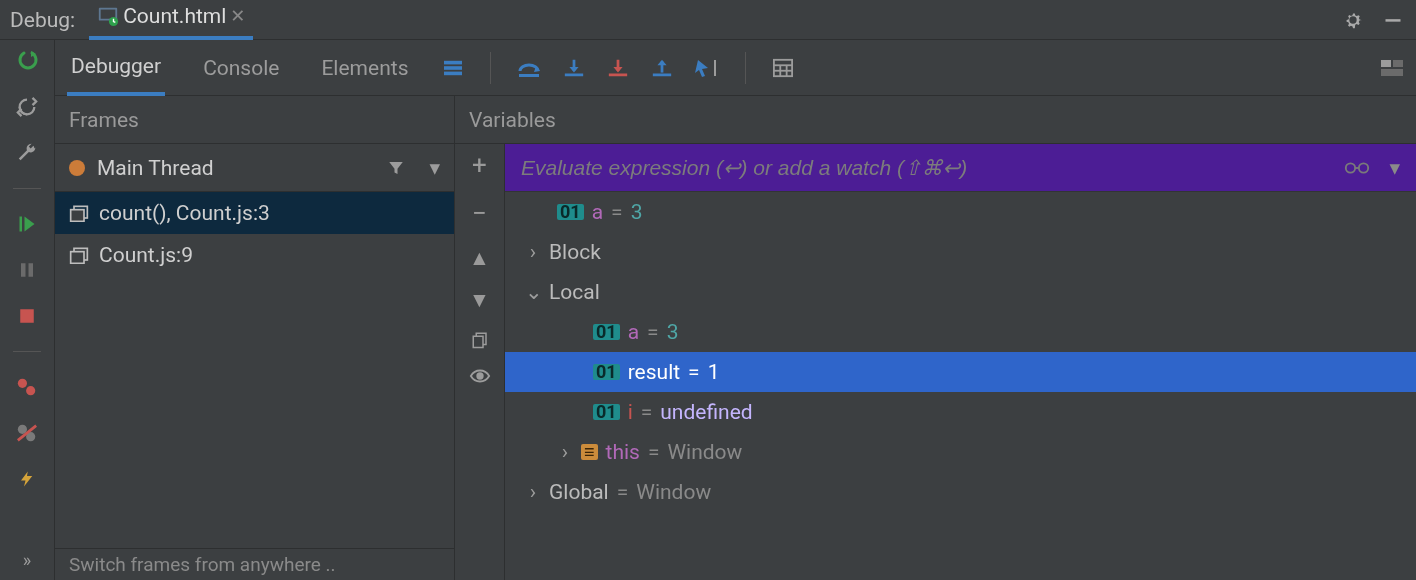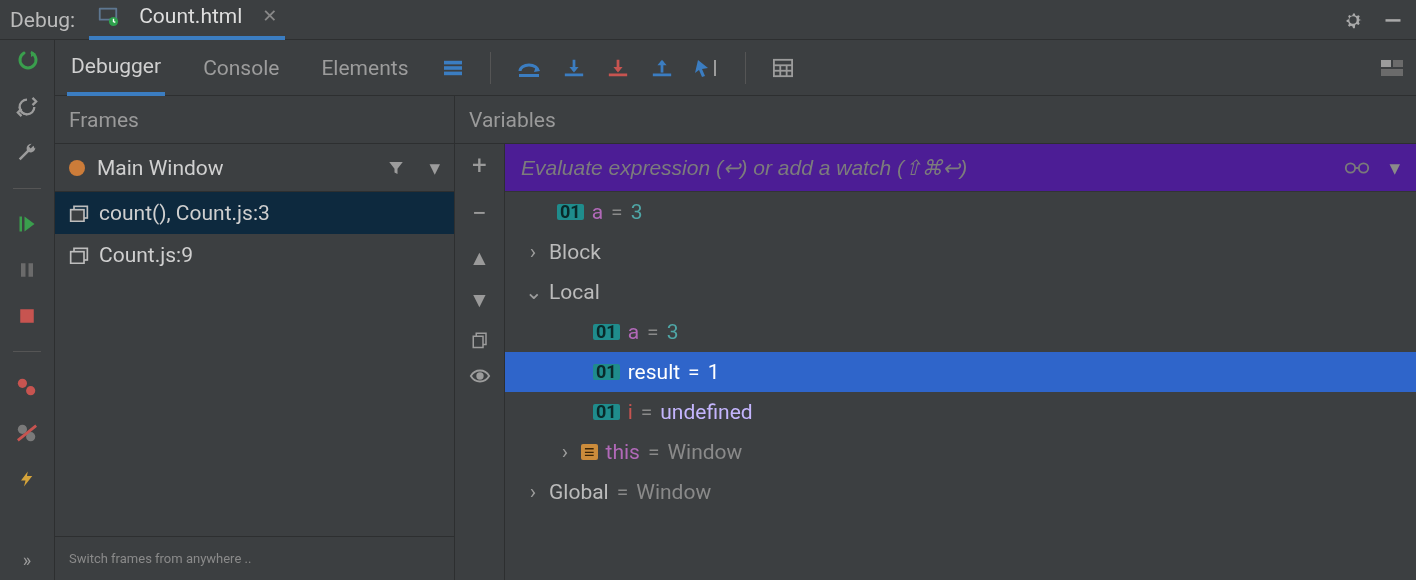--- a/index.html
+++ b/index.html
@@ -10,21 +10,21 @@
     font-family: -apple-system, "Segoe UI", Roboto, Helvetica, Arial, sans-serif;
     font-size:21px;
     overflow:hidden;
   }
   .root { display:flex; flex-direction:column; height:100%; }
   .titlebar {
     height:40px; background:#3c3f41; border-bottom:1px solid #2d2f30;
     display:flex; align-items:center; padding:0 10px; gap:14px;
   }
   .titlebar .label { color:#bbbbbb; }
-  .file-tab { display:flex; align-items:center; gap:20px; padding:4px 8px 8px 8px; border-bottom:4px solid #3b7dc1; }
+  .file-tab { display:flex; align-items:center; gap:4px; padding:4px 8px 8px 8px; border-bottom:4px solid #3b7dc1; }
   .file-tab .fname { color:#dedede; }
   .file-close { color:#888; font-size:18px; }
   .titlebar .spacer { flex:1; }
   .gear, .minimize { width:26px; height:26px; display:flex; align-items:center; justify-content:center; color:#9e9e9e; }
   .body { display:flex; flex:1; min-height:0; }
   .gutter {
     width:55px; background:#3c3f41; border-right:1px solid #2d2f30;
     display:flex; flex-direction:column; align-items:center; padding-top:8px; gap:20px;
   }
   .gutter .ico { width:26px; height:26px; display:flex; align-items:center; justify-content:center; }
@@ -43,21 +43,21 @@
   .content { flex:1; display:flex; min-height:0; }
   .frames { width:400px; border-right:1px solid #2d2f30; display:flex; flex-direction:column; background:#3c3f41; }
   .panel-hdr { height:48px; display:flex; align-items:center; padding:0 14px; border-bottom:1px solid #2d2f30; color:#9a9a9a; }
   .thread-row { height:48px; display:flex; align-items:center; gap:12px; padding:0 14px; border-bottom:1px solid #2d2f30; }
   .dot { width:16px; height:16px; border-radius:50%; background:#cc7c39; }
   .thread-row .txt { color:#d0d0d0; flex:1; }
   .funnel, .chev { color:#9c9c9c; }
   .frame-row { height:42px; display:flex; align-items:center; gap:10px; padding:0 14px; color:#cfcfcf; }
   .frame-row.selected { background:#0d293e; }
   .frames .filler { flex:1; }
-  .frames .footer { height:44px; display:flex; align-items:center; padding:0 14px; border-top:1px solid #2d2f30; color:#8a8a8a; font-size:13px; }
+  .frames .footer { height:32px; display:flex; align-items:center; padding:0 14px; border-top:1px solid #2d2f30; color:#8a8a8a; font-size:19px; }
   .vars { flex:1; display:flex; flex-direction:column; background:#3c3f41; min-width:0; }
   .vars-body { flex:1; display:flex; min-height:0; }
   .vgutter { width:50px; border-right:1px solid #2d2f30; display:flex; flex-direction:column; align-items:center; padding-top:6px; gap:18px; color:#9a9a9a; }
   .tree { flex:1; overflow:hidden; }
   .watch-row { height:48px; display:flex; align-items:center; padding:0 16px; gap:12px; border-bottom:1px solid #323435; background:#4c1d95; }
   .watch-row input { flex:1; background:transparent; border:none; color:#bbb; font-size:21px; font-style:italic; outline:none; }
   .watch-row input::placeholder { color:#7c7c7c; }
   .node { height:40px; display:flex; align-items:center; gap:8px; padding-left:20px; }
   .ind1 { padding-left:52px; }
   .ind2 { padding-left:88px; }
@@ -238,21 +238,21 @@
             </svg>
         </span>
       </div>
 
       <div class="content">
 
         <div class="frames">
           <div class="panel-hdr">Frames</div>
           <div class="thread-row">
             <span class="dot"></span>
-            <span class="txt">Main Window</span>
+            <span class="txt">Main Thread</span>
             <span class="funnel">
               <svg width="18" height="18" viewBox="0 0 24 24" fill="#9c9c9c">
                   <path d="M3 4h18l-7 9v7l-4-2v-5z"></path>
                 </svg>
             </span>
             <span class="chev" style="margin-left:12px;">▾</span>
           </div>
           <div class="frame-row selected">
             <span>
               <svg width="20" height="18" viewBox="0 0 24 20" fill="none" stroke="#bdbdbd" stroke-width="2">

